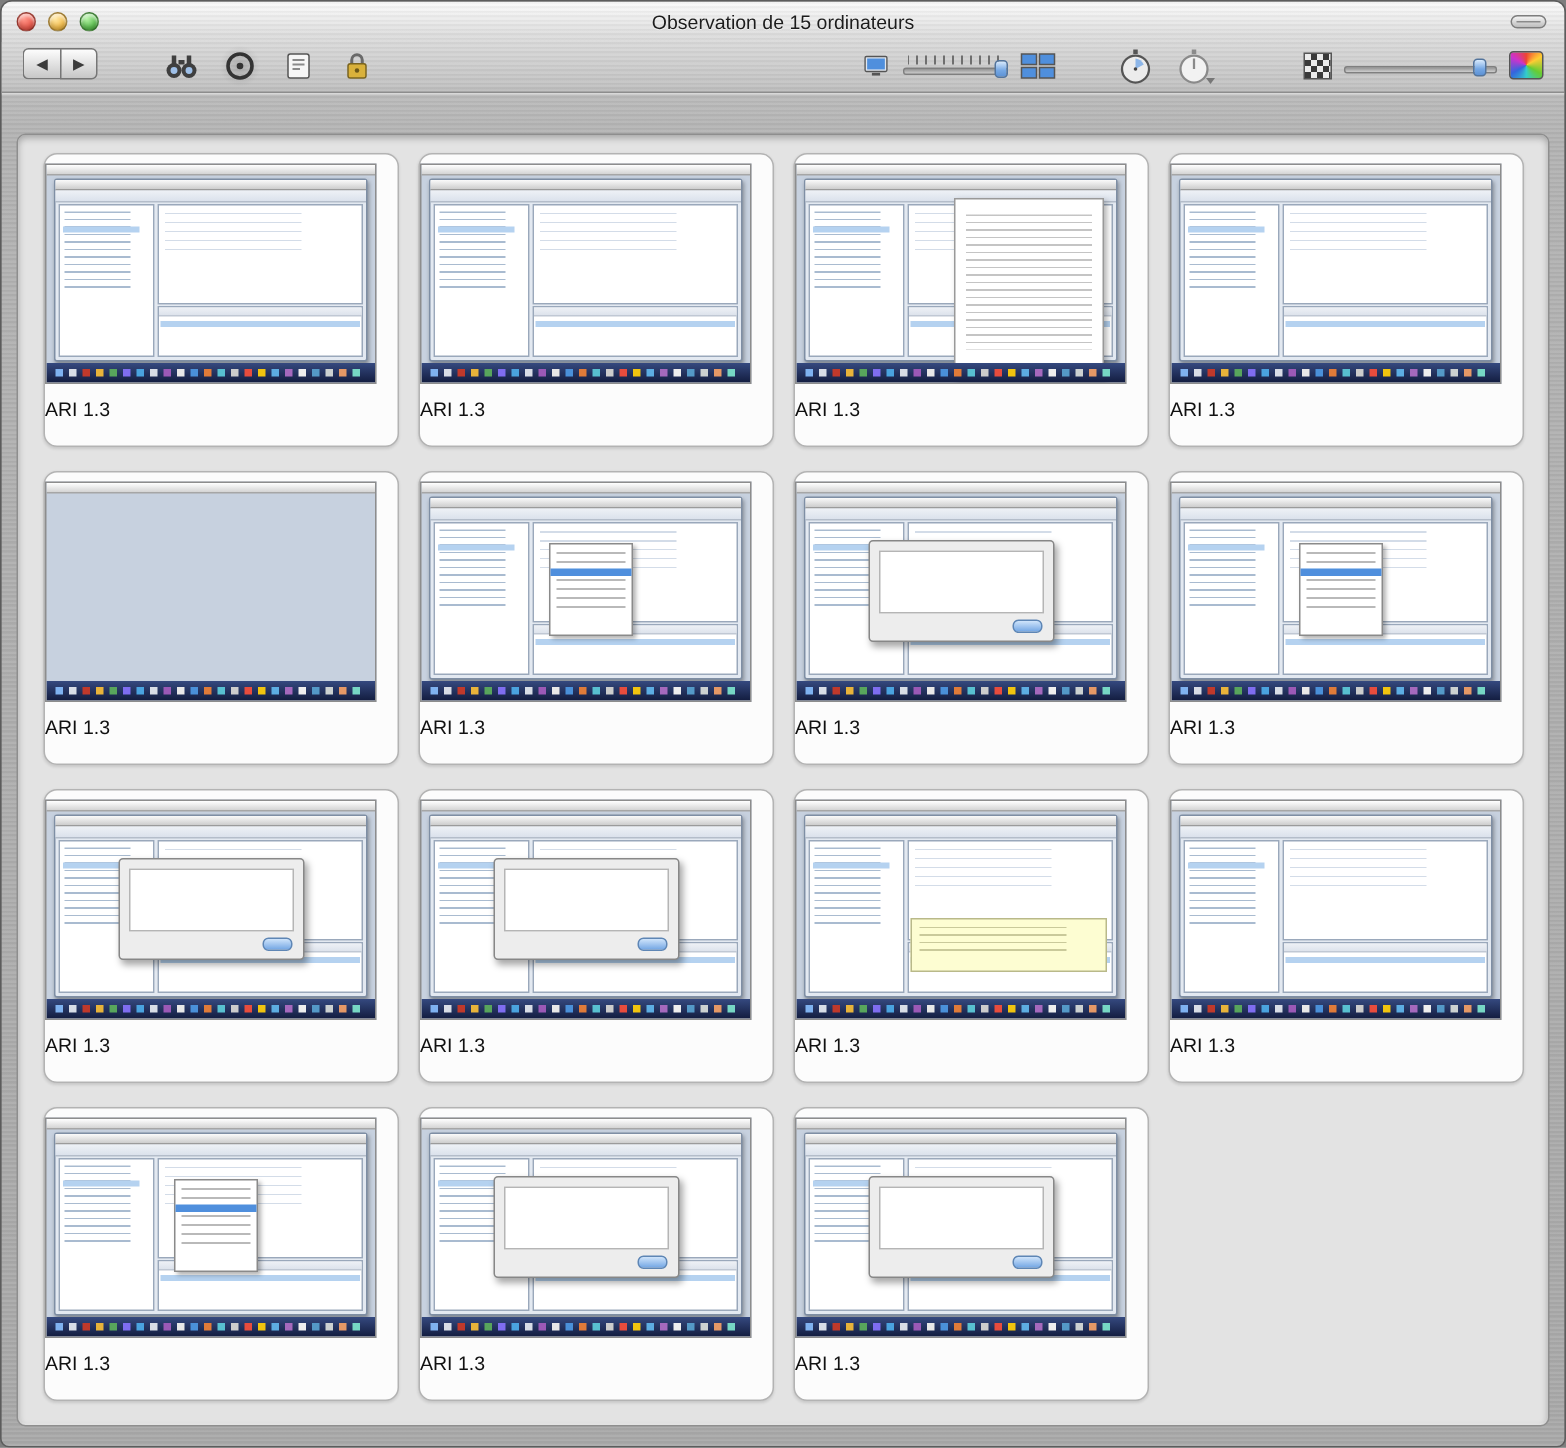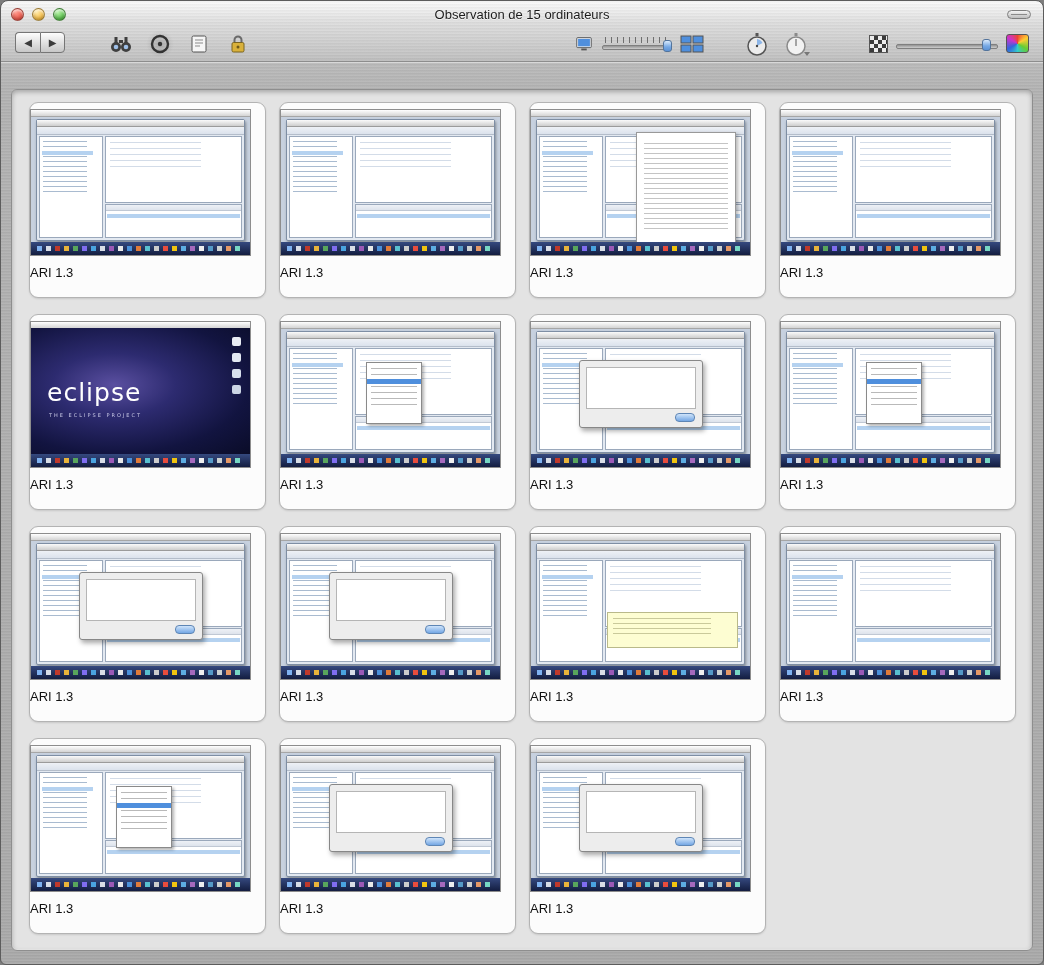--- a/index.html
+++ b/index.html
@@ -291,24 +291,20 @@
       <div class="t-dock">
         <span class="t-dock-dots"></span>
       </div>
     </div>
     <div class="label">ARI 1.3</div>
   </div>
         <div class="cell variant-splash">
     <div class="thumb">
       <div class="t-menubar"></div>
 
-      <div class="t-splash">
-        <span class="logo">eclipse</span>
-        <span class="logo-sub">THE ECLIPSE PROJECT</span>
-      </div>
       <div class="t-dock">
         <span class="t-dock-dots"></span>
       </div>
     </div>
     <div class="label">ARI 1.3</div>
   </div>
         <div class="cell variant-menu">
     <div class="thumb">
       <div class="t-menubar"></div>
       <div class="t-window">

